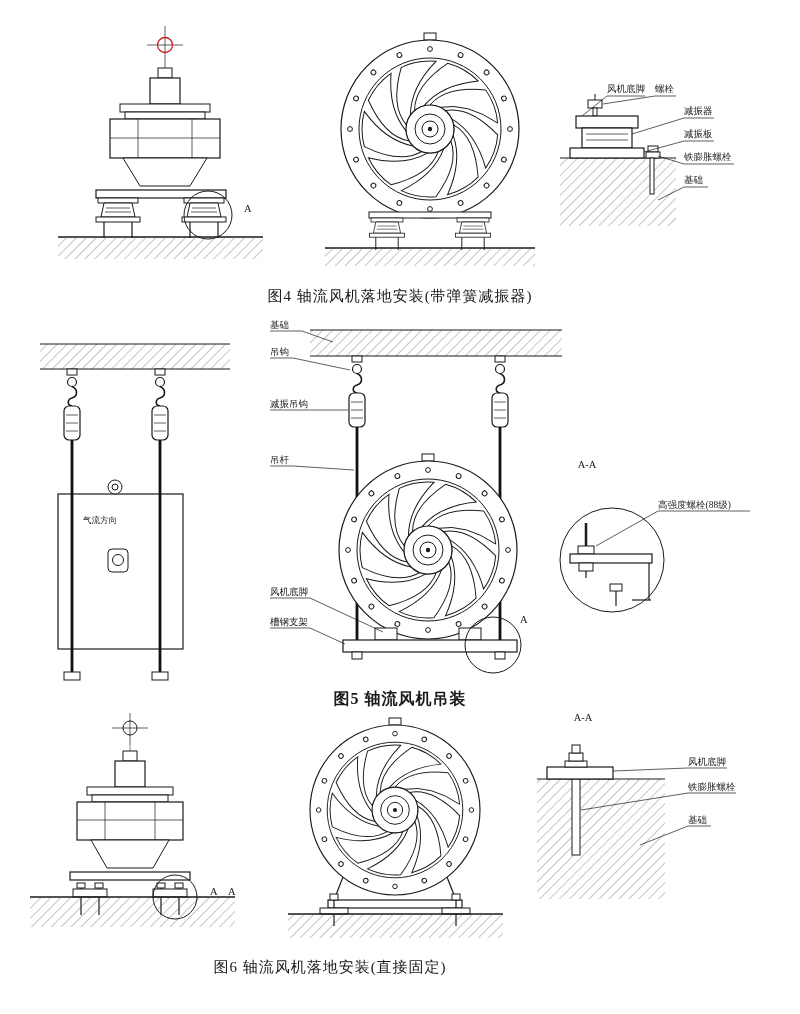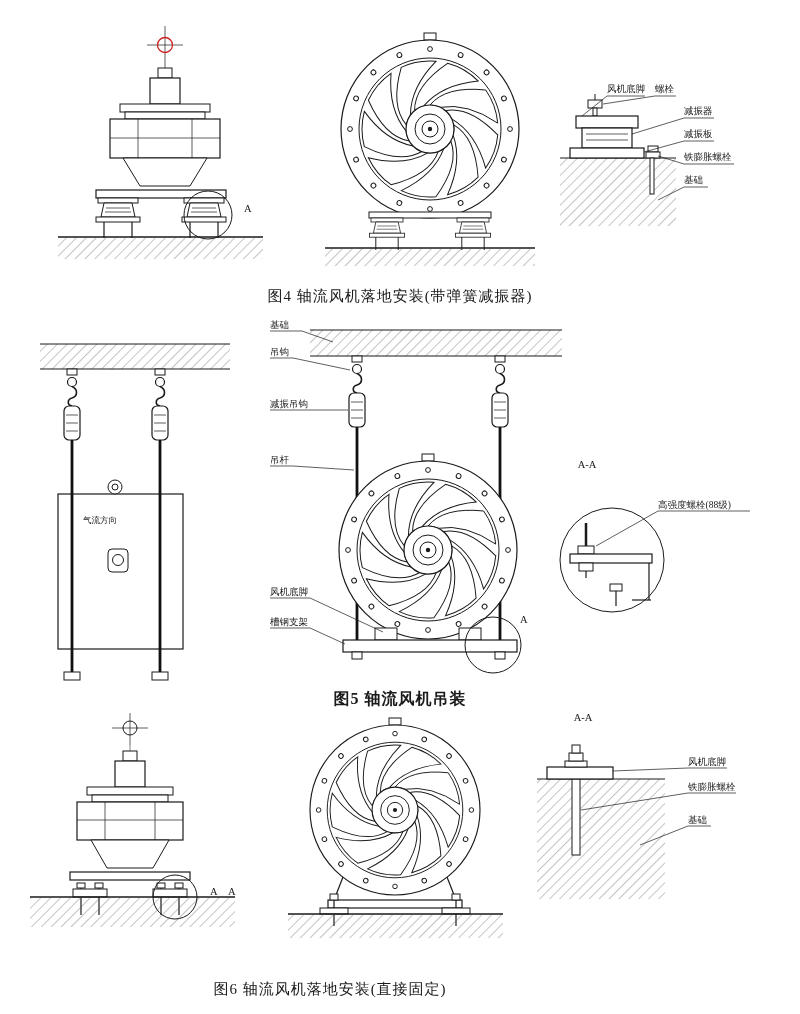--- a/index.html
+++ b/index.html
@@ -338,15 +338,15 @@
       <text x="153" y="85" class="t">铁膨胀螺栓</text>
       <line x1="153" y1="88" x2="201" y2="88" class="lead"></line>
       <line x1="153" y1="88" x2="46" y2="105" class="lead"></line>
 
       <text x="153" y="118" class="t">基础</text>
       <line x1="153" y1="121" x2="176" y2="121" class="lead"></line>
       <line x1="153" y1="121" x2="105" y2="140" class="lead"></line>
     </svg>
   </div>
 
-  <div class="caption cap-n" style="top:980px;left:330px;transform:translateX(-50%)">图6  轴流风机落地安装(直接固定)</div>
+  <div class="caption cap-n" style="top:958px;left:330px;transform:translateX(-50%)">图6  轴流风机落地安装(直接固定)</div>
 
 </div>
 
 </body></html>

